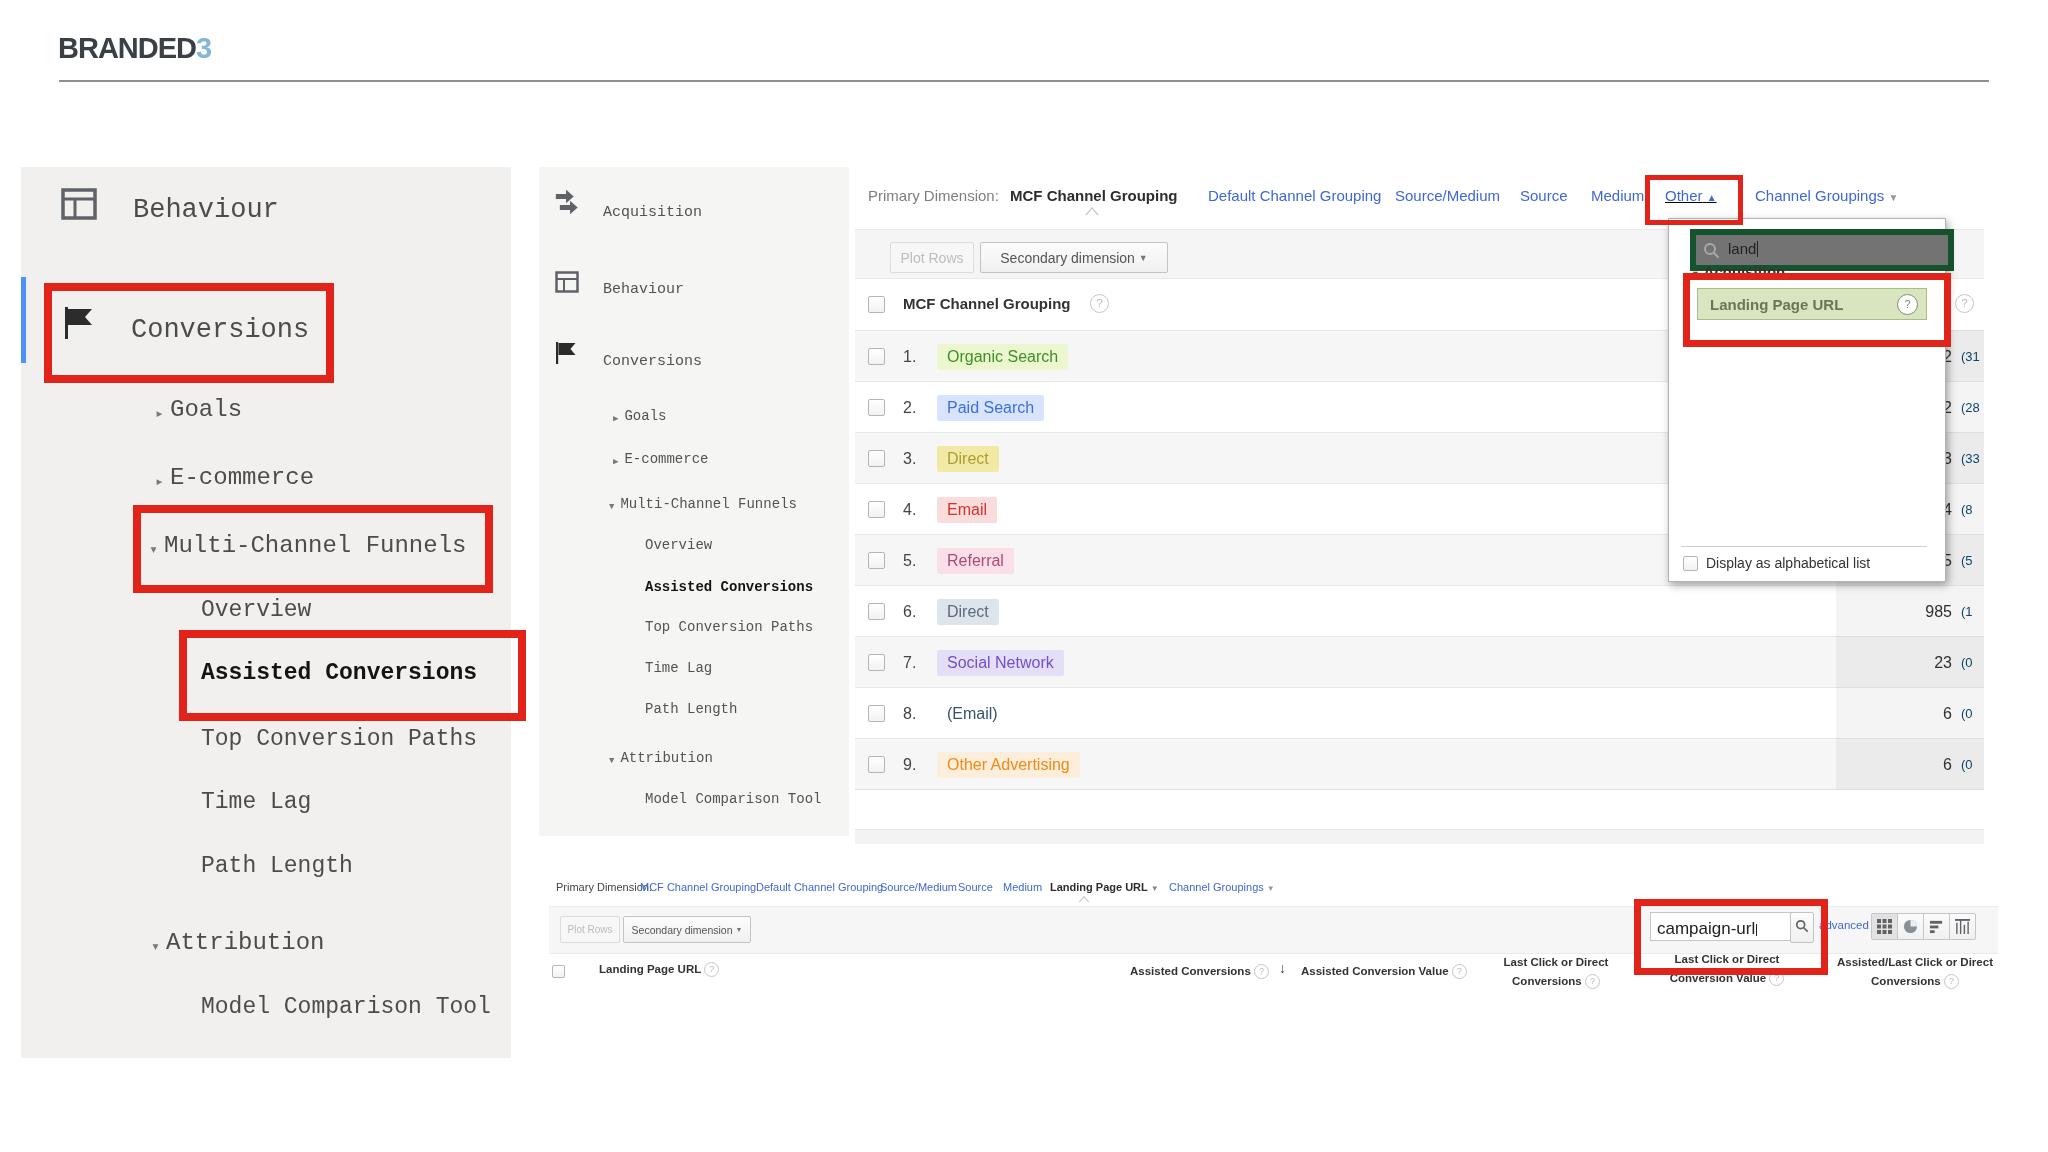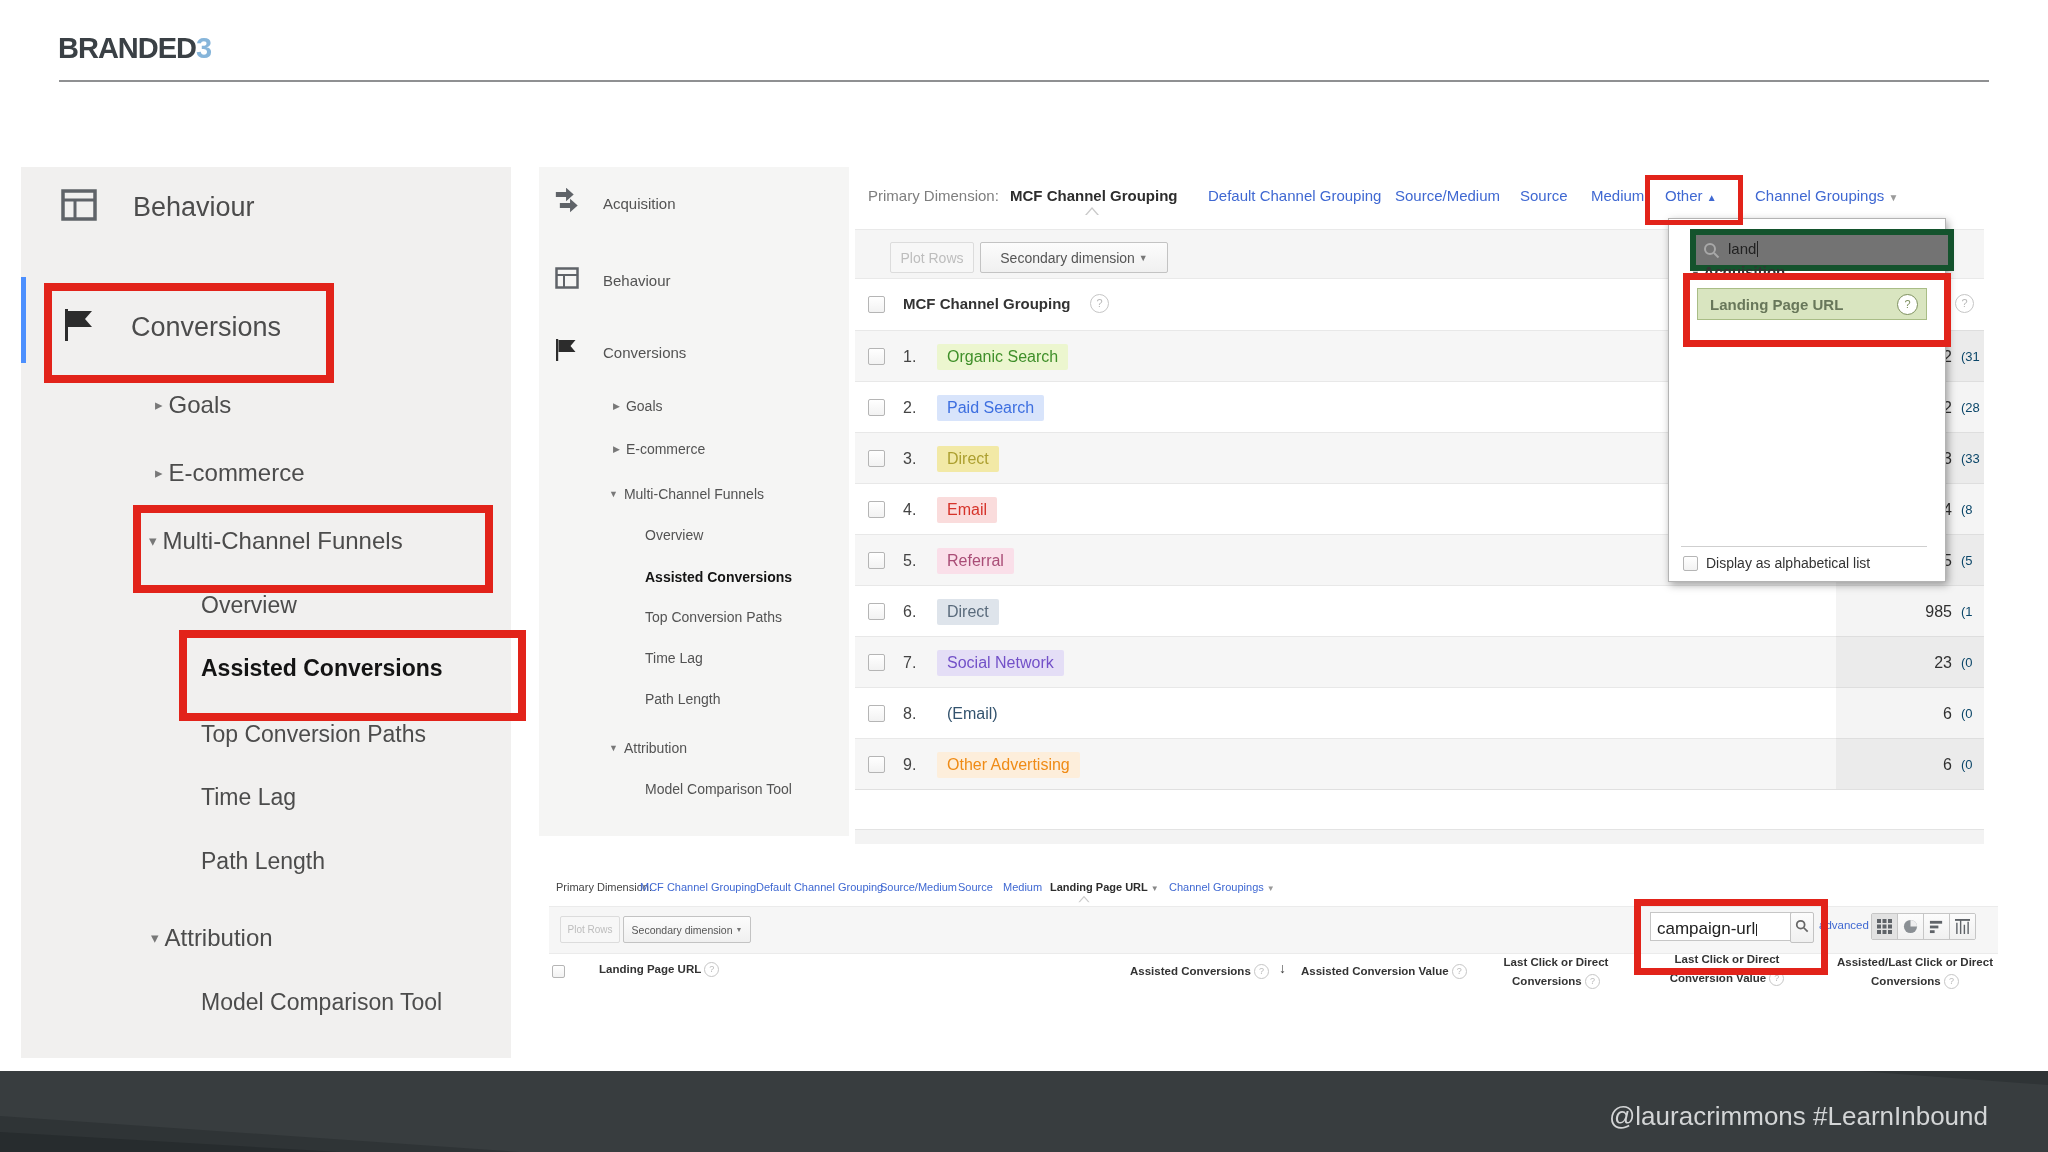--- a/index.html
+++ b/index.html
@@ -8,21 +8,21 @@
   .abs{position:absolute;}
   .nowrap{white-space:nowrap;}
 
   
   .logo{font-weight:bold;font-size:29px;letter-spacing:-1px;color:#3a4045;}
   .logo .accent{}
   .logo-rule{height:2px;background:#8f9092;}
 
   
   .panel{background:#f1f0ef;}
-  .nav-row{position:absolute;display:flex;align-items:center;white-space:nowrap;height:36px;transform:translateY(-50%);}
+  .nav-row{position:absolute;display:flex;align-items:flex-end;white-space:nowrap;height:36px;transform:translateY(-50%);font-family:Liberation Mono, monospace;}
   .l0{font-size:27px;color:#4c4c4c;}
   .l1{font-size:24px;color:#4c4c4c;}
   .l2{font-size:23px;color:#4c4c4c;}
   .m0{font-size:15px;color:#535353;}
   .m1{font-size:14px;color:#535353;}
   .m2{font-size:14px;color:#535353;}
   .boldnav{font-weight:bold;color:#141414;}
   .tri{color:#787878;margin-right:6px;}
   .tri.big{font-size:15px;}
   .tri.small{font-size:9px;}
@@ -246,21 +246,21 @@
 
   <div class="abs" style="left:855px;top:167px;width:1129px;height:676px;background:#fff;">
 
     <div class="abs dimbar nowrap" style="left:13px;top:20px;">Primary Dimension:</div>
     <div class="abs dimbar dimsel nowrap" style="left:155px;top:20px;">MCF Channel Grouping</div>
     <div class="notch" style="left:230px;top:40px;"></div>
     <div class="abs galink nowrap" style="left:353px;top:20px;font-size:15px;">Default Channel Grouping</div>
     <div class="abs galink nowrap" style="left:540px;top:20px;font-size:15px;">Source/Medium</div>
     <div class="abs galink nowrap" style="left:665px;top:20px;font-size:15px;">Source</div>
     <div class="abs galink nowrap" style="left:736px;top:20px;font-size:15px;">Medium</div>
-    <div class="abs nowrap" style="left:810px;top:20px;font-size:15px;"><span class="galink">Other</span> <span class="galink" style="font-size:10px;">▲</span></div>
+    <div class="abs nowrap" style="left:810px;top:20px;font-size:15px;text-decoration:underline;"><span class="galink">Other</span> <span class="galink" style="font-size:10px;">▲</span></div>
     <div class="abs nowrap" style="left:900px;top:20px;font-size:15px;"><span class="galink">Channel Groupings</span> <span style="color:#9a9a9a;font-size:10px;">▼</span></div>
 
     <div class="abs" style="left:0;top:62px;width:1129px;height:48px;background:#f5f5f5;border-top:1px solid #e9e9e9;border-bottom:1px solid #e9e9e9;"></div>
     <div class="gbtn disabled" style="left:35px;top:75px;width:82px;height:29px;font-size:14px;">
         <span>Plot Rows</span>
       </div>
     <div class="gbtn" style="left:125px;top:75px;width:186px;height:29px;font-size:14px;"><span>Secondary dimension</span>&nbsp;<span style="font-size:9px;color:#777;">▼</span></div>
 
     <div class="abs" style="left:0;top:115px;width:1129px;height:48px;background:#fff;">
       <span class="cb" style="position:absolute;left:13px;top:14px;"></span>
@@ -461,20 +461,14 @@
     <div class="mini-col" style="left:1286px;top:91px;width:160px;"><span>Assisted/Last Click or Direct Conversions</span> <span class="help sm">?</span></div>
   </div>
 
   <div class="redbox" style="left: 44px; top: 283px; width: 274px; height: 84px; border-width: 8px; border-color: rgb(226, 35, 26);"></div>
   <div class="redbox" style="left: 133px; top: 505px; width: 344px; height: 72px; border-width: 8px; border-color: rgb(226, 35, 26);"></div>
   <div class="redbox" style="left: 179px; top: 630px; width: 331px; height: 75px; border-width: 8px; border-color: rgb(226, 35, 26);"></div>
   <div class="redbox" style="left: 1645px; top: 175px; width: 88px; height: 40px; border-width: 5px; border-color: rgb(226, 35, 26);"></div>
   <div class="redbox" style="left: 1683px; top: 273px; width: 254px; height: 60px; border-width: 7px; border-color: rgb(226, 35, 26);"></div>
   <div class="redbox" style="left: 1634px; top: 899px; width: 180px; height: 62px; border-width: 7px; border-color: rgb(226, 35, 26);"></div>
 
-  <div class="abs footer" style="left:0;top:1071px;width:2048px;height:81px;">
-    <div class="fdec" style="left:0;bottom:0;width:520px;height:36px;background:#2f3436;clip-path:polygon(0 100%,100% 100%,0 0);"></div>
-    <div class="fdec" style="left:0;bottom:0;width:340px;height:20px;background:#272c2e;clip-path:polygon(0 100%,100% 100%,0 0);"></div>
-    <div class="fdec" style="right:0;top:0;width:190px;height:14px;background:#2f3436;clip-path:polygon(0 0,100% 0,100% 100%);"></div>
-    <div class="abs footer-text nowrap" style="right:60px;top:30px;">@lauracrimmons  #LearnInbound</div>
-  </div>
 
 </div>
 
 </body></html>

